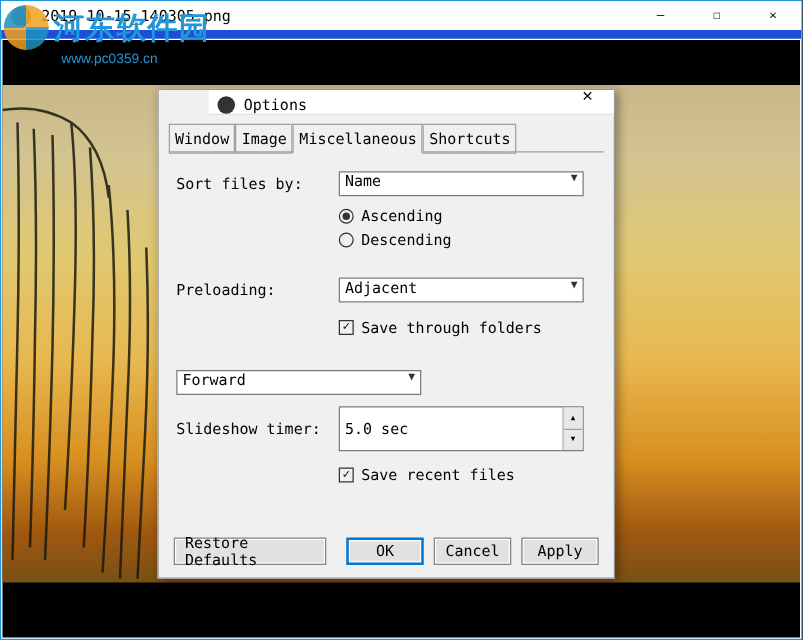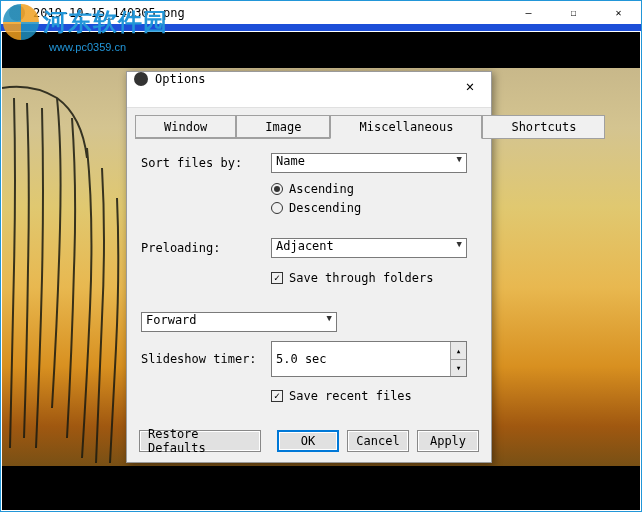--- a/index.html
+++ b/index.html
@@ -68,40 +68,41 @@
 .dialog {
   position: absolute;
   left: 125px; top: 70px;
   width: 366px; height: 392px;
   background: #f0f0f0;
   border: 1px solid #9a9a9a;
   box-shadow: 2px 2px 8px rgba(0,0,0,0.4);
   z-index: 10;
 }
 .dlg-titlebar {
-  height: 36px; background: #fff;
-  display: flex; align-items: flex-start;
+  height: 20px; background: #fff;
+  display: flex; align-items: flex-end;
   border-bottom: 1px solid #e0e0e0;
+  margin-left: 40px;
 }
 .dlg-icon {
   width: 14px; height: 14px; margin: 0 7px;
   background: #333; border-radius: 50%;
 }
 .dlg-title { flex: 1; font-size: 12px; }
 .dlg-close {
   width: 42px; height: 28px;
   display: flex; align-items: center; justify-content: center;
   font-size: 14px;
 }
 .tabs {
   display: flex; padding: 6px 8px 0 8px;
   position: relative;
 }
 .tab {
-  padding: 4px 28px; border: 1px solid #a0a0a0;
+  padding: 4px 4px; border: 1px solid #a0a0a0;
   background: #f0f0f0; margin-right: 0px;
   position: relative; bottom: -1px;
   border-bottom: 1px solid #a0a0a0;
 }
 .tab.active {
   background: #f0f0f0;
   border-bottom: 1px solid #f0f0f0;
   z-index: 2;
 }
 .tab-underline {

